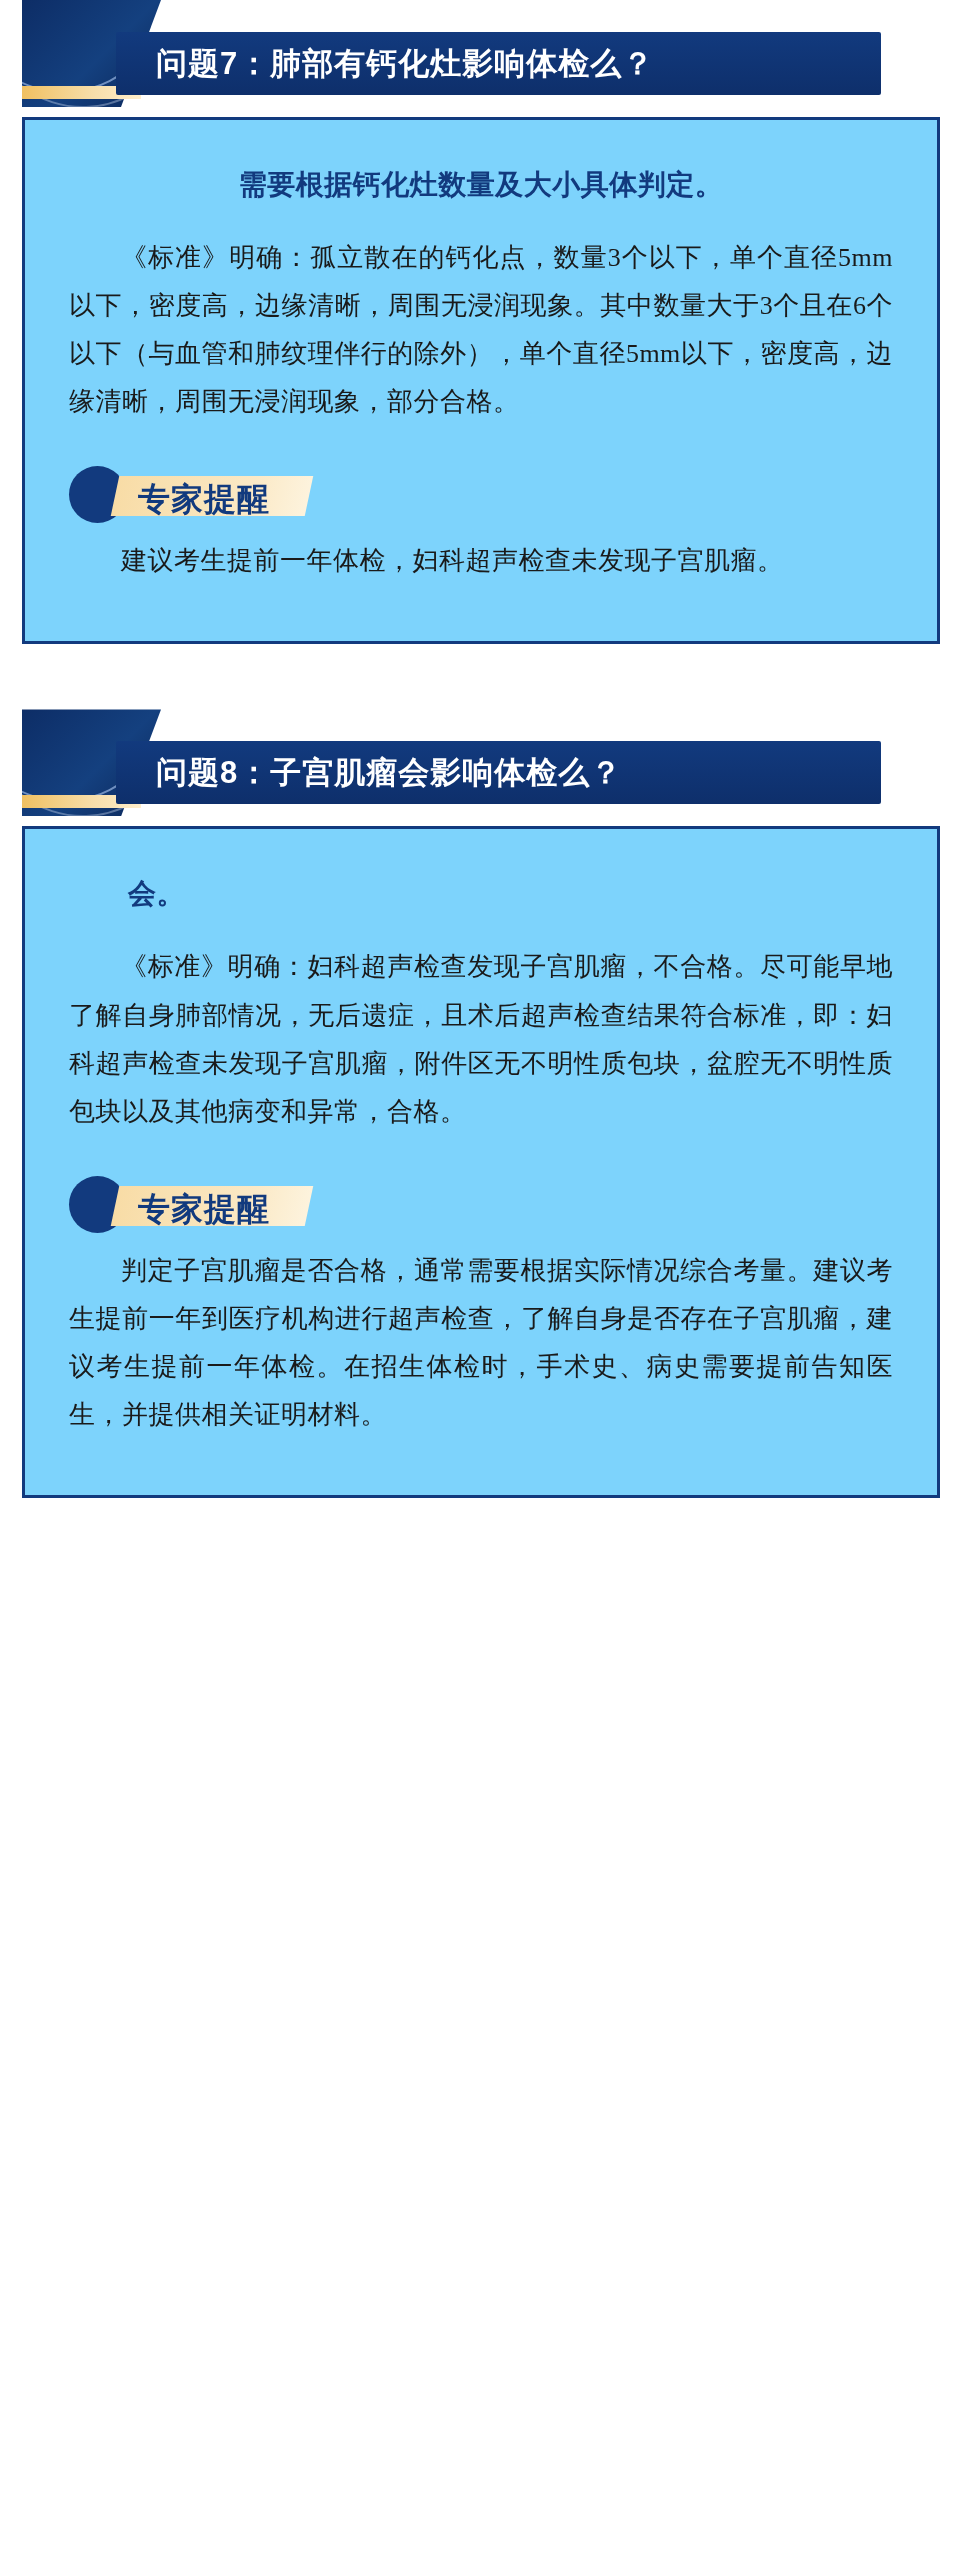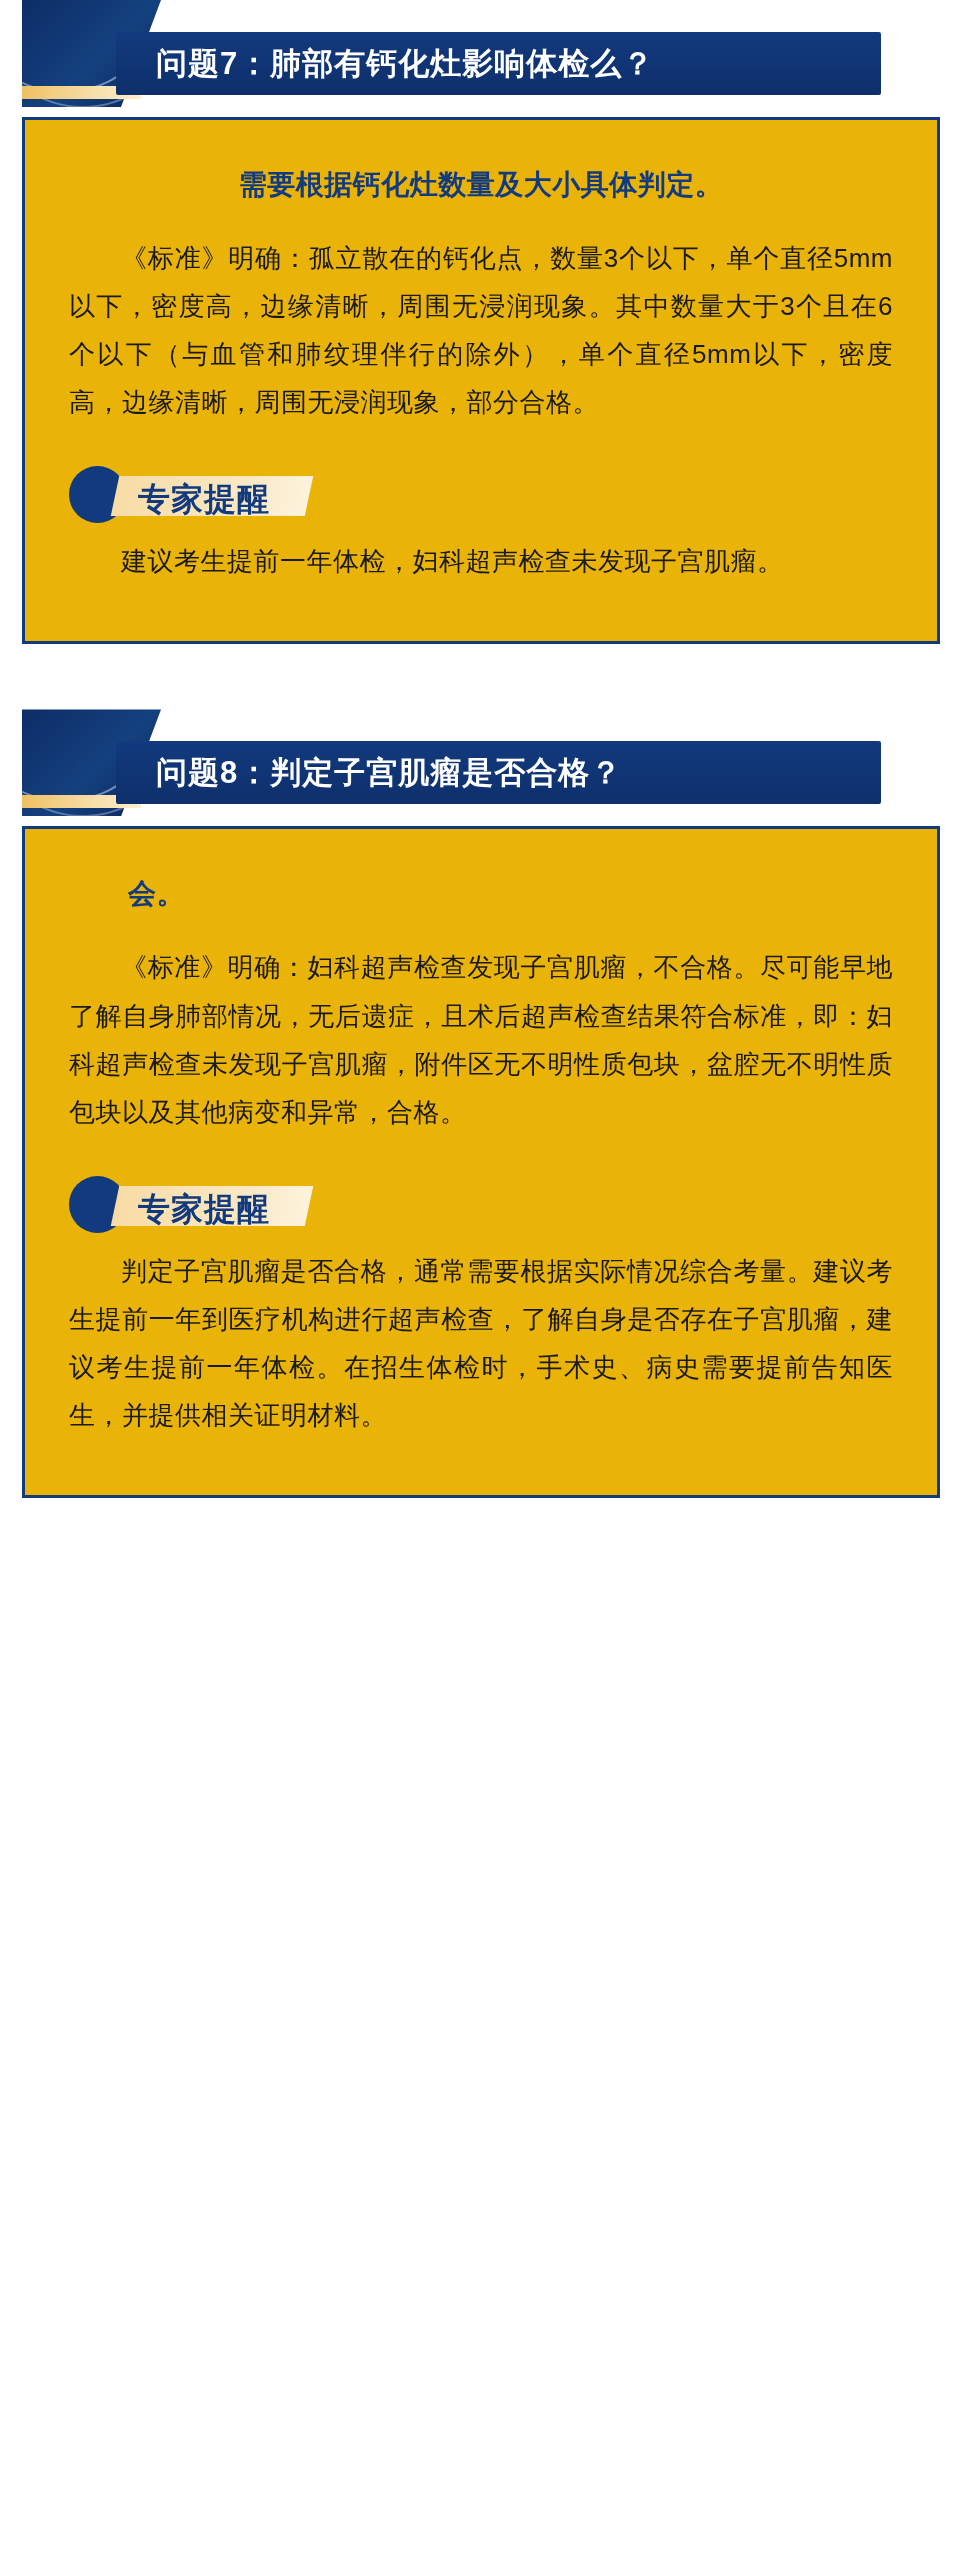--- a/index.html
+++ b/index.html
@@ -116,21 +116,21 @@
   .banner-right span:nth-child(3) {
     right: -35px;
     top: -16px;
     border-color: #c9d9f2;
   }
 
   
   .card {
     margin: 10px 22px 0 22px;
     border: 3px solid #123a7e;
-    background: #eab308;
+    background: #7dd3fc;
     padding: 38px 44px 46px 44px;
     box-sizing: border-box;
   }
   .card-heading {
     color: #123a7e;
     font-size: 28px;
     font-weight: bold;
     text-align: center;
     letter-spacing: 0.5px;
     margin: 8px 0 30px 0;
@@ -140,20 +140,21 @@
     padding-left: 59px;
   }
   .para {
     color: #1a1a1a;
     font-size: 26px;
     line-height: 1.85;
     text-align: justify;
     text-indent: 2em;
     margin: 0 0 10px 0;
     letter-spacing: 0.5px;
+    font-family: Liberation Serif, serif;
   }
 
   
   .tip {
     position: relative;
     height: 71px;
     margin: 34px 0 6px 0;
   }
   .tip-dot {
     position: absolute;
@@ -224,21 +225,21 @@
   </div>
 
   <div class="gap"></div>
 
   <div class="section">
 
     <div class="banner">
       <div class="banner-left"></div>
       <div class="banner-gold"></div>
       <div class="banner-bar">
-        <div class="banner-title">问题8：判定子宫肌瘤是否合格？</div>
+        <div class="banner-title">问题8：子宫肌瘤会影响体检么？</div>
       </div>
       <div class="banner-right">
         <span></span>
           <span></span>
           <span></span>
       </div>
     </div>
 
     <div class="card">
       <div class="card-heading left-align">会。</div>

